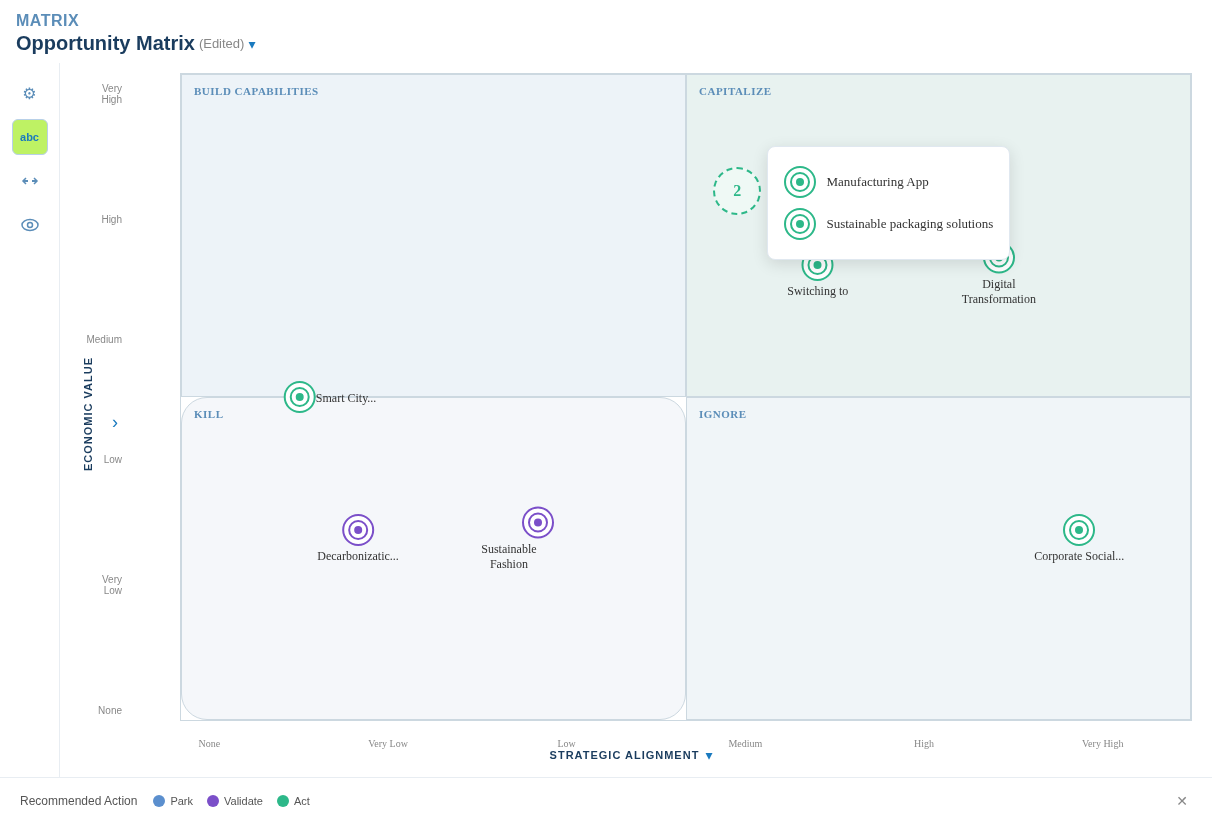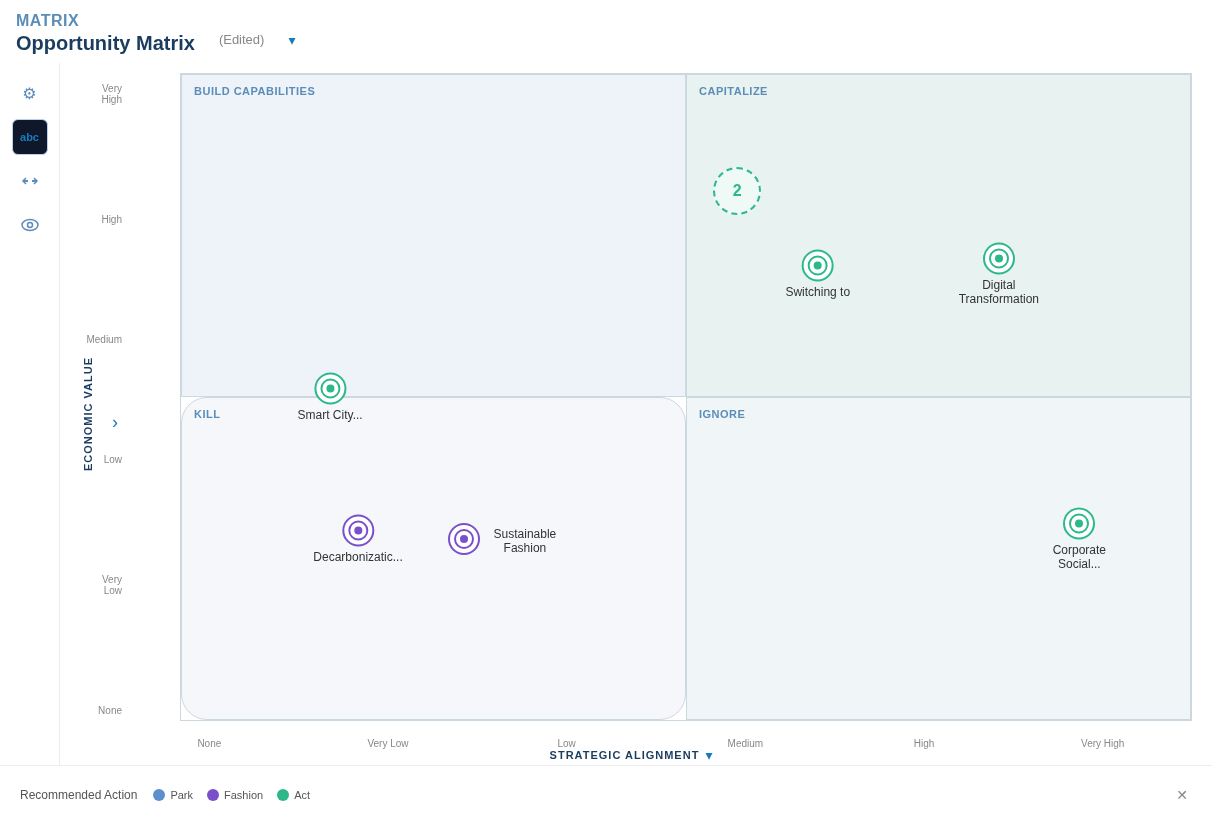--- a/index.html
+++ b/index.html
@@ -1,42 +1,42 @@
 <!DOCTYPE html>
 <html><head>
   <meta charset="utf-8">
   <style>
     * { box-sizing: border-box; margin: 0; padding: 0; }
     body { font-family: -apple-system, BlinkMacSystemFont, 'Segoe UI', sans-serif; background: #fff; width: 1212px; height: 823px; overflow: hidden; position: relative; }
 
     
     .header { padding: 12px 16px 8px 16px; }
     .matrix-label { font-size: 16px; color: #5b8db8; font-weight: 600; letter-spacing: 0.5px; text-transform: uppercase; }
-    .title-row { display: flex; align-items: flex-start; gap: 24px; margin-top: 2px; }
+    .title-row { display: flex; align-items: center; gap: 4px; margin-top: 2px; }
     .title-text { font-size: 20px; font-weight: 700; color: #1a3c5e; }
     .edited-label { font-size: 13px; color: #888; }
     .dropdown-arrow { color: #1a7abf; font-size: 14px; cursor: pointer; }
 
     
     .main-layout { display: flex; height: calc(100% - 65px); }
 
     
     .sidebar { width: 60px; display: flex; flex-direction: column; align-items: center; padding: 12px 0; gap: 8px; border-right: 1px solid #e8edf2; }
     .sidebar-icon { width: 36px; height: 36px; display: flex; align-items: center; justify-content: center; border-radius: 6px; cursor: pointer; color: #5b8db8; font-size: 16px; }
-    .sidebar-icon.active { background: #0f172a; border: 1px solid #b8d0e8; }
+    .sidebar-icon.active { background: #bef264; border: 1px solid #b8d0e8; }
 
     
     .chart-area { flex: 1; position: relative; padding: 10px 20px 50px 10px; }
 
     
     .matrix-container { position: relative; width: 100%; height: 100%; }
 
     .y-axis-label { position: absolute; left: 0; top: 50%; transform: translateX(-50%) rotate(-90deg); font-size: 11px; font-weight: 700; color: #1a3c5e; letter-spacing: 1px; text-transform: uppercase; white-space: nowrap; }
 
-    .grid-wrapper { position: absolute; left: 50px; right: 0; top: 0; bottom: 50px; }
+    .grid-wrapper { position: absolute; left: 50px; right: 0; top: 0; bottom: 50px; font-family: Liberation Serif, serif; }
     .y-tick { font-size: 10px; color: #888; text-align: right; }
     .x-tick { font-size: 10px; color: #888; text-align: center; }
 
     
     .quadrants { position: absolute; left: 60px; right: 0; top: 0; bottom: 0; display: grid; grid-template-columns: 1fr 1fr; grid-template-rows: 1fr 1fr; border: 1px solid #ccd8e0; }
 
     .quadrant { position: relative; border: 1px solid #ccd8e0; }
     .quadrant-label { position: absolute; top: 10px; left: 12px; font-size: 11px; font-weight: 700; color: #5b8db8; letter-spacing: 0.5px; }
     .quadrant.build-cap { background: #edf3f8; }
     .quadrant.capitalize { background: #e8f2f0; }
@@ -59,21 +59,21 @@
 
     
     .cluster-bubble { width: 48px; height: 48px; border-radius: 50%; border: 2.5px dashed #2db889; background: rgba(240,250,246,0.8); display: flex; align-items: center; justify-content: center; font-size: 16px; font-weight: 700; color: #2db889; cursor: pointer; }
 
     
     .tooltip { position: absolute; background: white; border: 1px solid #e0e8f0; border-radius: 8px; box-shadow: 0 4px 16px rgba(0,0,0,0.12); padding: 14px 16px; min-width: 200px; z-index: 100; }
     .tooltip-item { display: flex; align-items: center; gap: 10px; padding: 5px 0; }
     .tooltip-item-label { font-size: 13px; color: #333; }
 
     
-    .bottom-bar { position: absolute; bottom: 0; left: 0; right: 0; height: 58px; background: white; border-top: 1px solid #e8edf2; display: flex; align-items: center; padding: 0 20px; gap: 16px; }
+    .bottom-bar { position: absolute; bottom: 0; left: 0; right: 0; height: 46px; background: white; border-top: 1px solid #e8edf2; display: flex; align-items: center; padding: 0 20px; gap: 16px; }
     .recommended-label { font-size: 12px; color: #555; font-weight: 500; }
     .legend-items { display: flex; align-items: center; gap: 14px; }
     .legend-item { display: flex; align-items: center; gap: 5px; font-size: 11px; color: #555; }
     .legend-dot { width: 12px; height: 12px; border-radius: 50%; }
     .close-btn { margin-left: auto; width: 20px; height: 20px; display: flex; align-items: center; justify-content: center; cursor: pointer; color: #888; font-size: 14px; }
   </style>
 </head>
 <body>
 
 <div class="header">
@@ -130,20 +130,42 @@
             <div class="quadrant-label">BUILD CAPABILITIES</div>
           </div>
 
           <div class="quadrant capitalize">
             <div class="quadrant-label">CAPITALIZE</div>
 
             <div style="position:absolute; left:10%; top:36%; transform:translate(-50%,-50%);">
               <div class="cluster-bubble">2</div>
             </div>
 
+            <div class="tooltip" style="left:16%; top:22%;">
+              <div class="tooltip-item">
+                <div style="display:inline-flex;">
+                  <div class="target-green">
+                      <div class="target-green-inner">
+                        <div class="target-green-dot"></div>
+                      </div>
+                    </div>
+                </div>
+                <span class="tooltip-item-label">Manufacturing App</span>
+              </div>
+              <div class="tooltip-item">
+                <div style="display:inline-flex;">
+                  <div class="target-green">
+                      <div class="target-green-inner">
+                        <div class="target-green-dot"></div>
+                      </div>
+                    </div>
+                </div>
+                <span class="tooltip-item-label">Sustainable packaging solutions</span>
+              </div>
+            </div>
 
             <div style="position:absolute; left:26%; top:62%; transform:translate(-50%,-50%); display:flex; flex-direction:column; align-items:center;">
               <div class="target-green">
                   <div class="target-green-inner">
                     <div class="target-green-dot"></div>
                   </div>
                 </div>
               <div class="point-label">Switching to</div>
             </div>
 
@@ -162,21 +184,21 @@
 
             <div style="position:absolute; left:35%; top:44%; transform:translate(-50%,-50%); display:flex; flex-direction:column; align-items:center;">
               <div class="target-purple">
                   <div class="target-purple-inner">
                     <div class="target-purple-dot"></div>
                   </div>
                 </div>
               <div class="point-label">Decarbonizatic...</div>
             </div>
 
-            <div style="position:absolute; left:65%; top:44%; transform:translate(-50%,-50%); display:flex; flex-direction:row; align-items:flex-end;">
+            <div style="position:absolute; left:65%; top:44%; transform:translate(-50%,-50%); display:flex; flex-direction:column; align-items:flex-end;">
               <div class="target-purple">
                   <div class="target-purple-inner">
                     <div class="target-purple-dot"></div>
                   </div>
                 </div>
               <div class="point-label">Sustainable Fashion</div>
             </div>
 
           </div>
 
@@ -187,21 +209,21 @@
               <div class="target-green">
                   <div class="target-green-inner">
                     <div class="target-green-dot"></div>
                   </div>
                 </div>
               <div class="point-label">Corporate Social...</div>
             </div>
           </div>
         </div>
 
-        <div style="position:absolute; left:calc(60px + 14%); top:calc(50% + 0px); transform:translate(-50%,-50%); display:flex; flex-direction:column; align-items:center; z-index:5;">
+        <div style="position:absolute; left:calc(60px + 14%); top:calc(50% + 0px); transform:translate(-50%,-50%); display:flex; flex-direction:row; align-items:center; z-index:5;">
           <div class="target-green">
               <div class="target-green-inner">
                 <div class="target-green-dot"></div>
               </div>
             </div>
           <div class="point-label">Smart City...</div>
         </div>
 
         <div style="position:absolute; bottom:-28px; left:0; right:0; display:flex; justify-content:space-between; padding: 0 0px;">
           <div class="x-tick" style="flex:1;text-align:center;">None</div>
@@ -224,21 +246,21 @@
 
 <div class="bottom-bar" style="position:fixed; bottom:0; left:0; right:0;">
   <span class="recommended-label">Recommended Action</span>
   <div class="legend-items">
     <div class="legend-item">
       <div class="legend-dot" style="background:#5b8fce;"></div>
       <span>Park</span>
     </div>
     <div class="legend-item">
       <div class="legend-dot" style="background:#7b4fc9;"></div>
-      <span>Fashion</span>
+      <span>Validate</span>
     </div>
     <div class="legend-item">
       <div class="legend-dot" style="background:#2db889;"></div>
       <span>Act</span>
     </div>
   </div>
   <div class="close-btn">✕</div>
 </div>
 
 </body></html>

